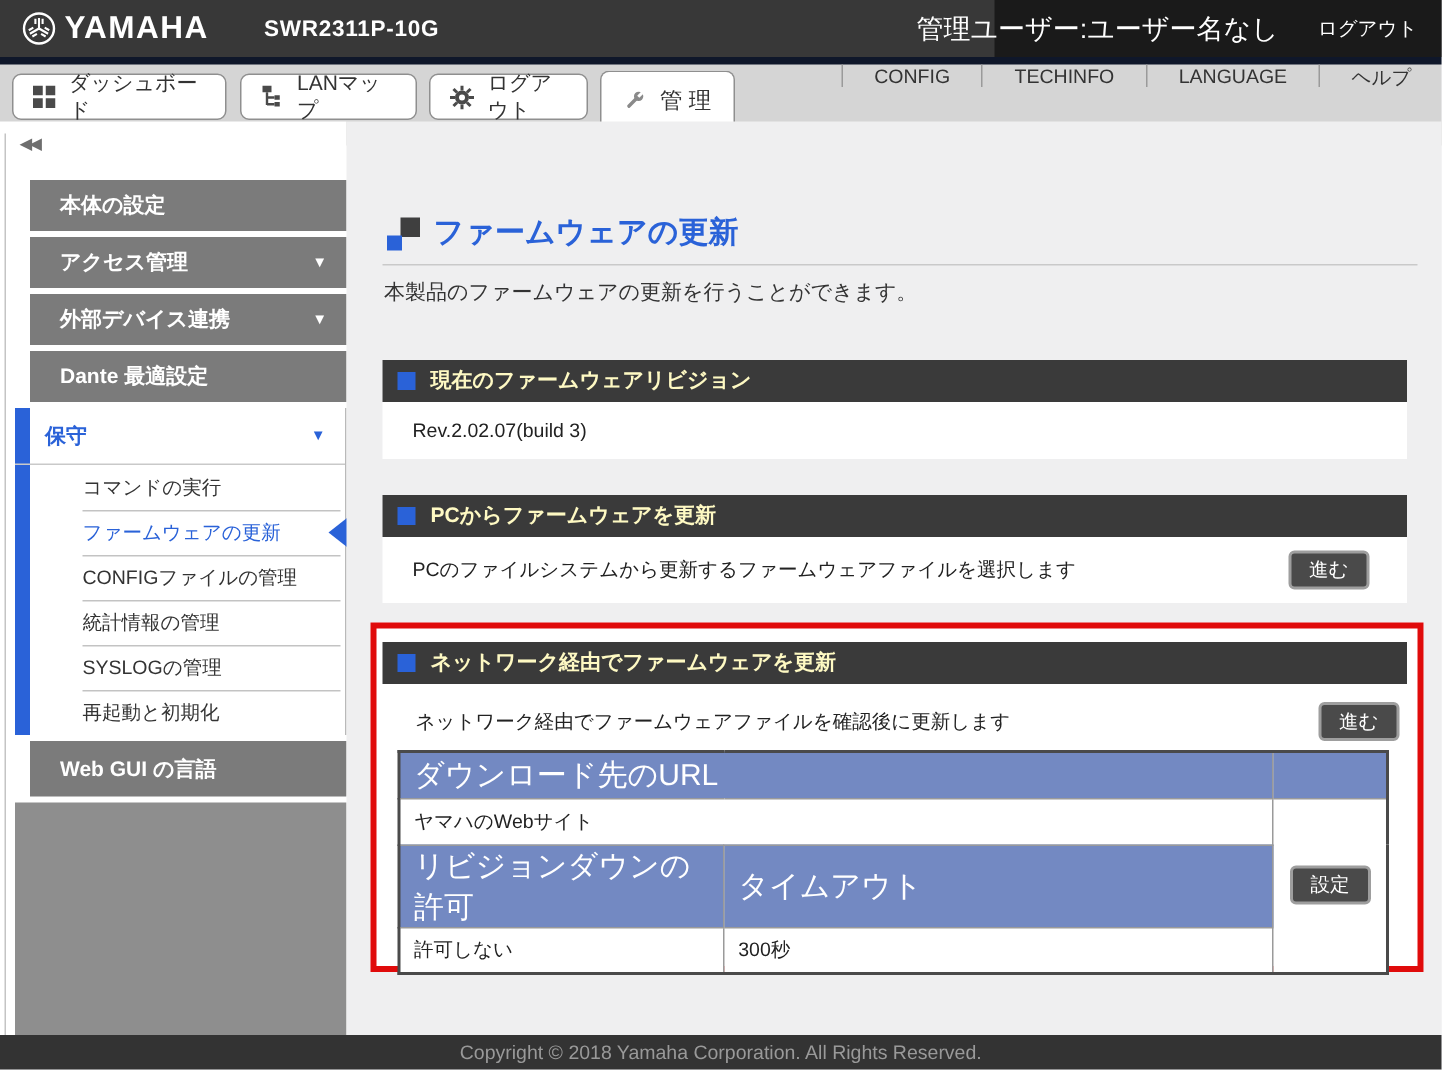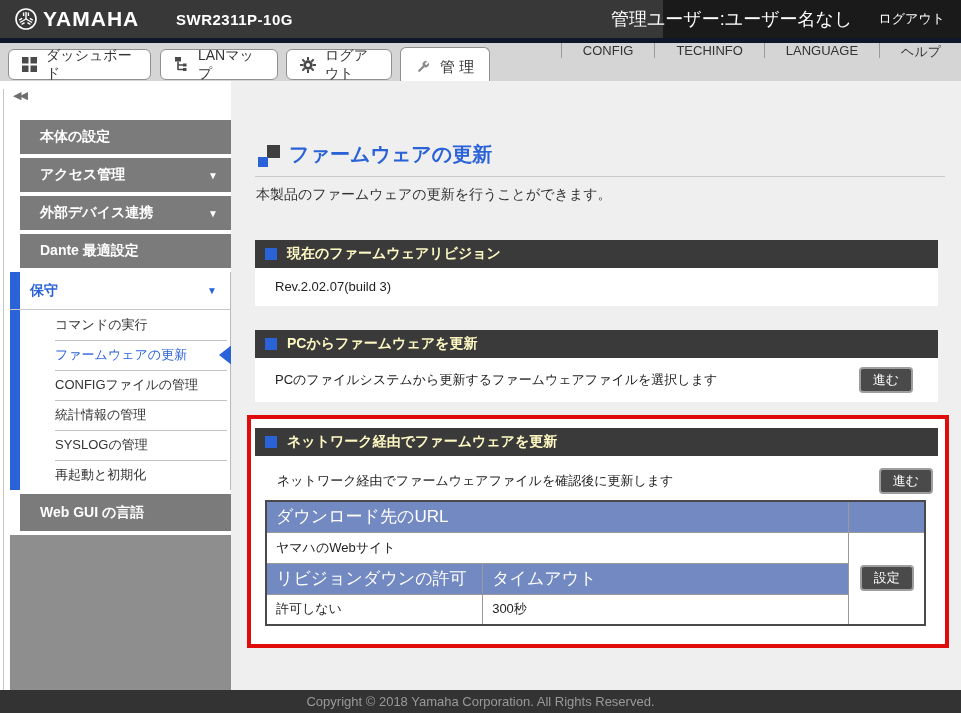--- a/index.html
+++ b/index.html
@@ -62,21 +62,21 @@
   #card-pc { top:249px; }
   #card-pc .card-body { height:44px; display:flex; align-items:center; justify-content:space-between; padding:0 25px 0 20px; font-size:13px; color:#222; }
 
   .btn { background:#4a4a4a; color:#fff; border:2px solid #9e9e9e; border-radius:4px; font-size:13px; padding:2px 12px; font-family:inherit; cursor:pointer; }
 
   #net-section { position:absolute; left:16px; top:334px; width:702px; height:233px; background:#fff; border:4px solid #e00b0b; }
   #net-section .card-header { margin:9px 7px 0 4px; }
   .net-desc-row { margin:12px 12px 0 26px; display:flex; align-items:center; justify-content:space-between; font-size:13px; color:#222; }
   .net-table { margin:6px 0 0 14px; border-collapse:collapse; border:2px solid #4a4a4a; width:661px; }
   .net-table td { border:1px solid #9a9a9a; height:31px; padding:0 9px; font-size:13px; color:#222; background:#fff; }
-  .net-table td.blue { background:#7389c2; color:#fff; font-size:17px; }
+  .net-table td.blue { background:#7389c2; color:#fff; font-size:20px; }
   .net-table td.btn-cell { text-align:center; vertical-align:middle; }
 
   
   #footer { position:absolute; left:0; bottom:0; width:961px; height:23px; background:#333333; display:flex; align-items:center; justify-content:center; }
   #footer span { color:#999; font-size:13px; }
 </style>
 </head>
 <body>
 
 <div id="topbar">

